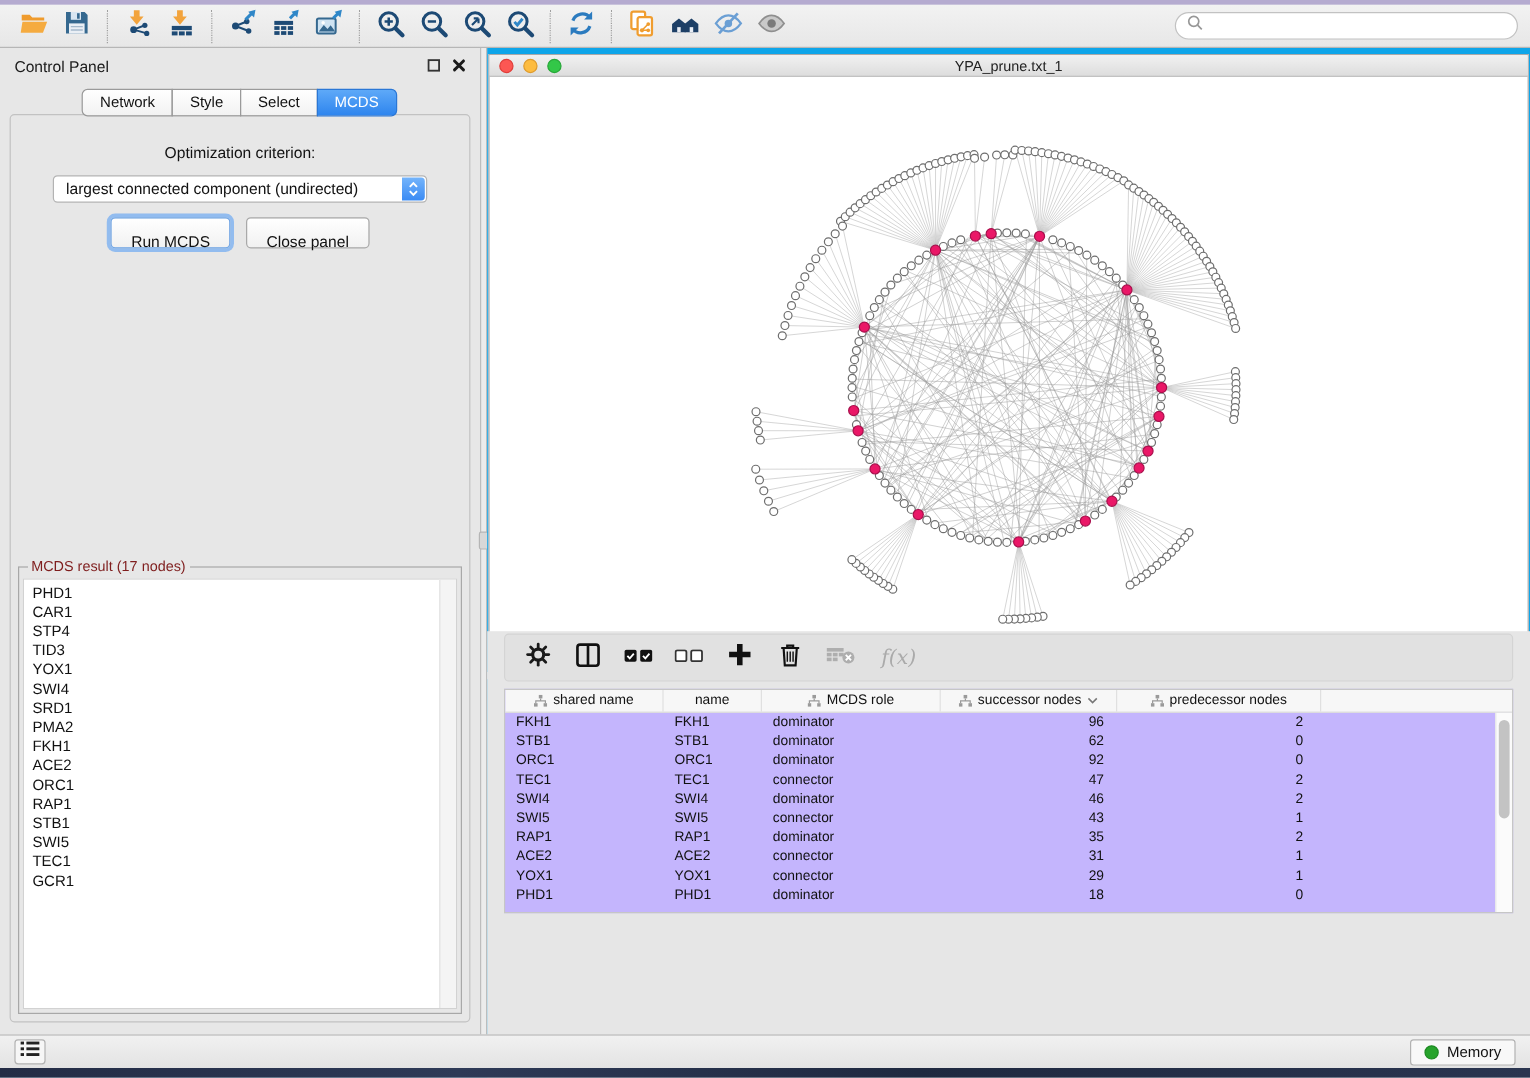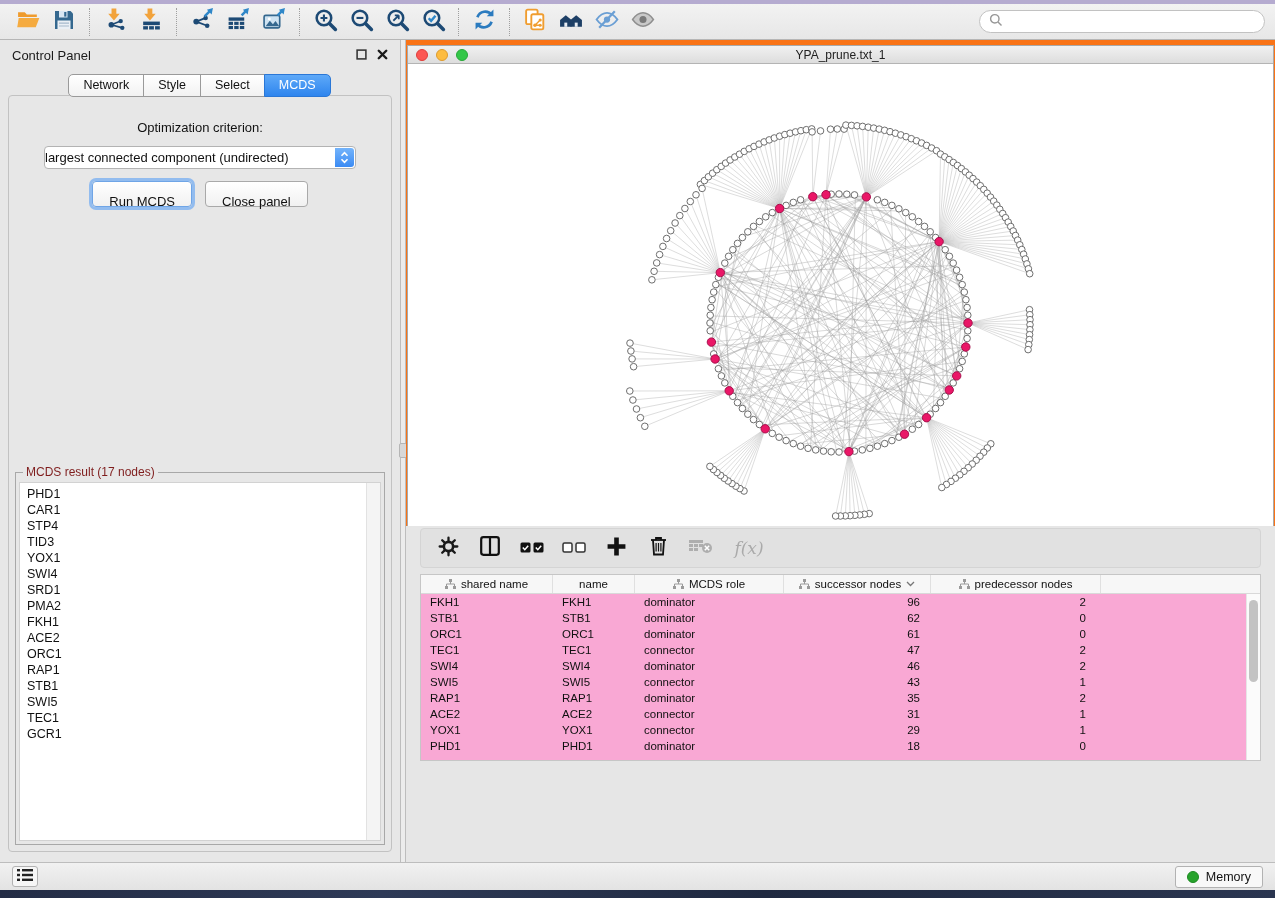--- a/index.html
+++ b/index.html
@@ -33,21 +33,21 @@
   .tab { padding:3px 14px 4px; font-size:12.5px; background:linear-gradient(#ffffff,#f2f2f2);
          border:1px solid #9a9a9a; margin-left:-1px; color:#111; }
   .tab:first-child { border-radius:5px 0 0 5px; }
   .tab:last-child { border-radius:0 5px 5px 0; }
   .tab.selected { background:linear-gradient(#5ea9f8,#2e85ee); color:#fff; border-color:#2a77d6; }
   .cp-content { position:absolute; left:8px; right:8px; top:56px; bottom:10px;
                 border:1px solid #c2c2c2; border-radius:4px; background:#e7e7e7; margin-top:-1px; }
   .opt-label { text-align:center; margin-top:24px; font-size:13px; color:#111; }
   .combo { position:relative; width:312px; height:23px; margin:11px auto 0; background:#fff;
            border:1px solid #b3b3b3; border-radius:4px; font-size:13px; line-height:21px;
-           color:#111; }
+           padding-left:10px; color:#111; }
   .combo .stepper { position:absolute; right:1px; top:1px; bottom:1px; width:19px;
                     background:linear-gradient(#74b4fb,#3b8bf4); border-radius:0 3px 3px 0;
                     display:flex; align-items:center; justify-content:center; }
   .btn-row { display:flex; justify-content:center; gap:13px; margin-top:12px; }
   .btn { height:23px; padding:12px 16px; background:linear-gradient(#ffffff,#f1f1f1);
          border:1px solid #a9a9a9; border-radius:4px; font-size:13px; color:#111;
          font-family:"Liberation Sans",sans-serif; }
   .btn.focused { box-shadow:0 0 0 3px rgba(110,170,242,.7); border-color:#6fa5e6; }
   fieldset.mcds-result { position:absolute; left:6px; right:6px; top:369px; bottom:6px;
                          border:1px solid #a8a8a8; padding:3px; background:#e7e7e7; }
@@ -61,21 +61,21 @@
   
   .vsplit { position:absolute; left:400px; top:40px; width:6px; height:822px;
             background:#ececec; border-left:1px solid #bdbdbd; border-right:1px solid #bdbdbd; }
   .vsplit .handle { position:absolute; top:403px; left:-2px; width:9px; height:15px;
                     background:#d8d8d8; border:1px solid #b5b5b5; border-radius:2px; }
   .hsplit { position:absolute; left:406px; right:0; top:560px; height:6px; background:#e6e6e6; }
   .hsplit .handle { position:absolute; left:428px; top:1px; width:15px; height:5px;
                     background:#d8d8d8; border:1px solid #bdbdbd; border-radius:2px; }
 
   
-  .right-region { position:absolute; left:406px; right:0; top:40px; bottom:36px; background:#f97316; }
+  .right-region { position:absolute; left:406px; right:0; top:40px; bottom:36px; background:#0ea5e9; }
   .net-window { position:absolute; top:5px; left:1px; right:1px; height:515px;
                 border:1px solid #a9a9a9; background:#fff; }
   .net-titlebar { position:relative; height:18px; background:linear-gradient(#f1f1f1,#dddddd);
                   border-bottom:1px solid #b4b4b4; display:flex; align-items:center;
                   justify-content:center; font-size:12px; color:#222; }
   .lights { position:absolute; left:8px; top:3px; display:flex; gap:8px; }
   .light { width:12px; height:12px; border-radius:50%; }
   .light.red { background:#fc5753; border:1px solid #df3e3a; }
   .light.yellow { background:#fdbc40; border:1px solid #de9b2d; }
   .light.green { background:#33c748; border:1px solid #27a738; }
@@ -84,21 +84,21 @@
 
   
   .table-panel { position:absolute; left:0; right:0; top:526px; bottom:0; background:#e6e6e6; }
   .tp-header { display:flex; align-items:center; height:26px; padding:0 14px; font-size:13px; color:#1a1a1a; }
   .tp-header .win-icons { margin-left:auto; display:flex; gap:10px; align-items:center; }
   .tp-toolbar { margin:2px 14px 0; height:40px; background:#e1e1e1; border:1px solid #d4d4d4;
                 border-radius:4px; display:flex; align-items:center; gap:12px; padding:0 12px; }
   .tpbtn { width:30px; height:30px; display:flex; align-items:center; justify-content:center; }
   .fx { font-family:"DejaVu Serif", serif; font-style:italic; color:#aaa; font-size:17px; }
 
-  .ntable { position:relative; margin:6px 14px 0; height:187px; background:#f9a8d4;
+  .ntable { position:relative; margin:6px 14px 0; height:187px; background:#c4b5fd;
             border:1px solid #c6c6c6; overflow:hidden; }
   .thead { display:flex; height:19px; background:#f7f7f7; border-bottom:1px solid #d9d9d9; }
   .th { display:flex; align-items:center; justify-content:center; gap:5px; font-size:11.5px;
         color:#111; border-right:1px solid #e0e0e0; height:100%; }
   .tbody .trow { display:flex; height:16px; align-items:center; }
   .tcell { font-size:11.5px; color:#111; height:16px; line-height:16px; white-space:nowrap; }
   .c0 { width:132px; padding-left:9px; }
   .c1 { width:82px;  padding-left:9px; }
   .c2 { width:149px; padding-left:9px; }
   .c3 { width:147px; text-align:right; padding-right:11px; }
@@ -1110,21 +1110,21 @@
             <div class="tcell c0">STB1</div>
             <div class="tcell c1">STB1</div>
             <div class="tcell c2">dominator</div>
             <div class="tcell c3">62</div>
             <div class="tcell c4">0</div>
           </div>
           <div class="trow">
             <div class="tcell c0">ORC1</div>
             <div class="tcell c1">ORC1</div>
             <div class="tcell c2">dominator</div>
-            <div class="tcell c3">61</div>
+            <div class="tcell c3">92</div>
             <div class="tcell c4">0</div>
           </div>
           <div class="trow">
             <div class="tcell c0">TEC1</div>
             <div class="tcell c1">TEC1</div>
             <div class="tcell c2">connector</div>
             <div class="tcell c3">47</div>
             <div class="tcell c4">2</div>
           </div>
           <div class="trow">

